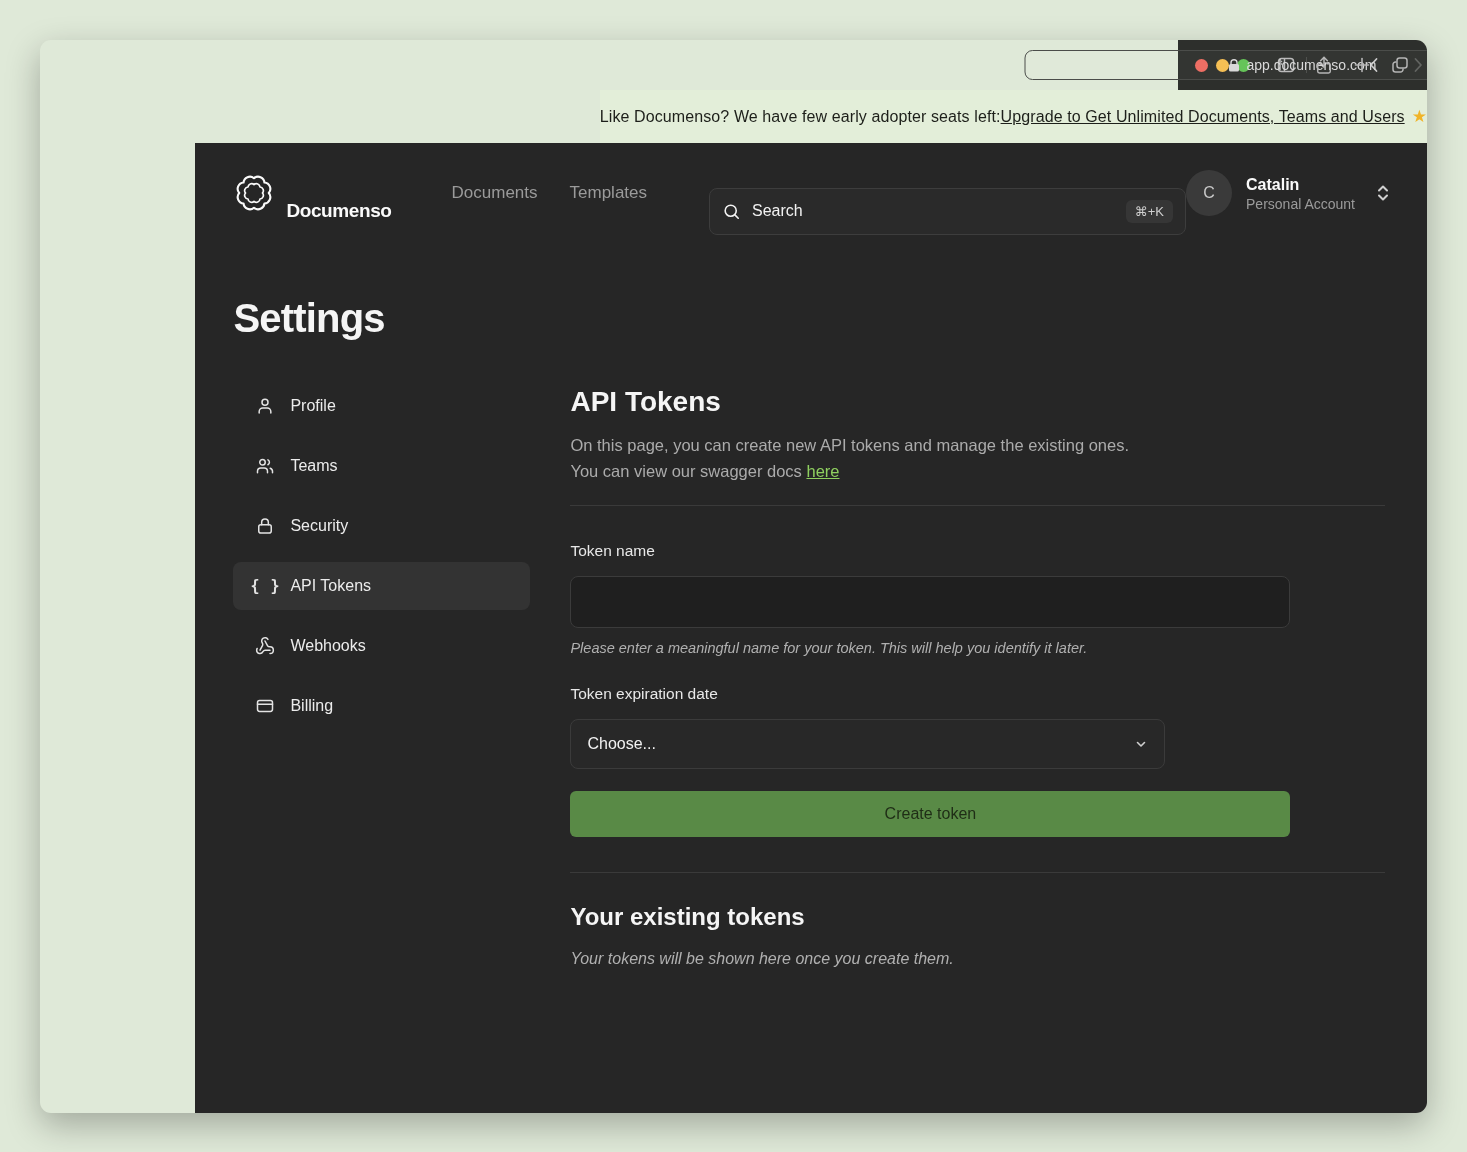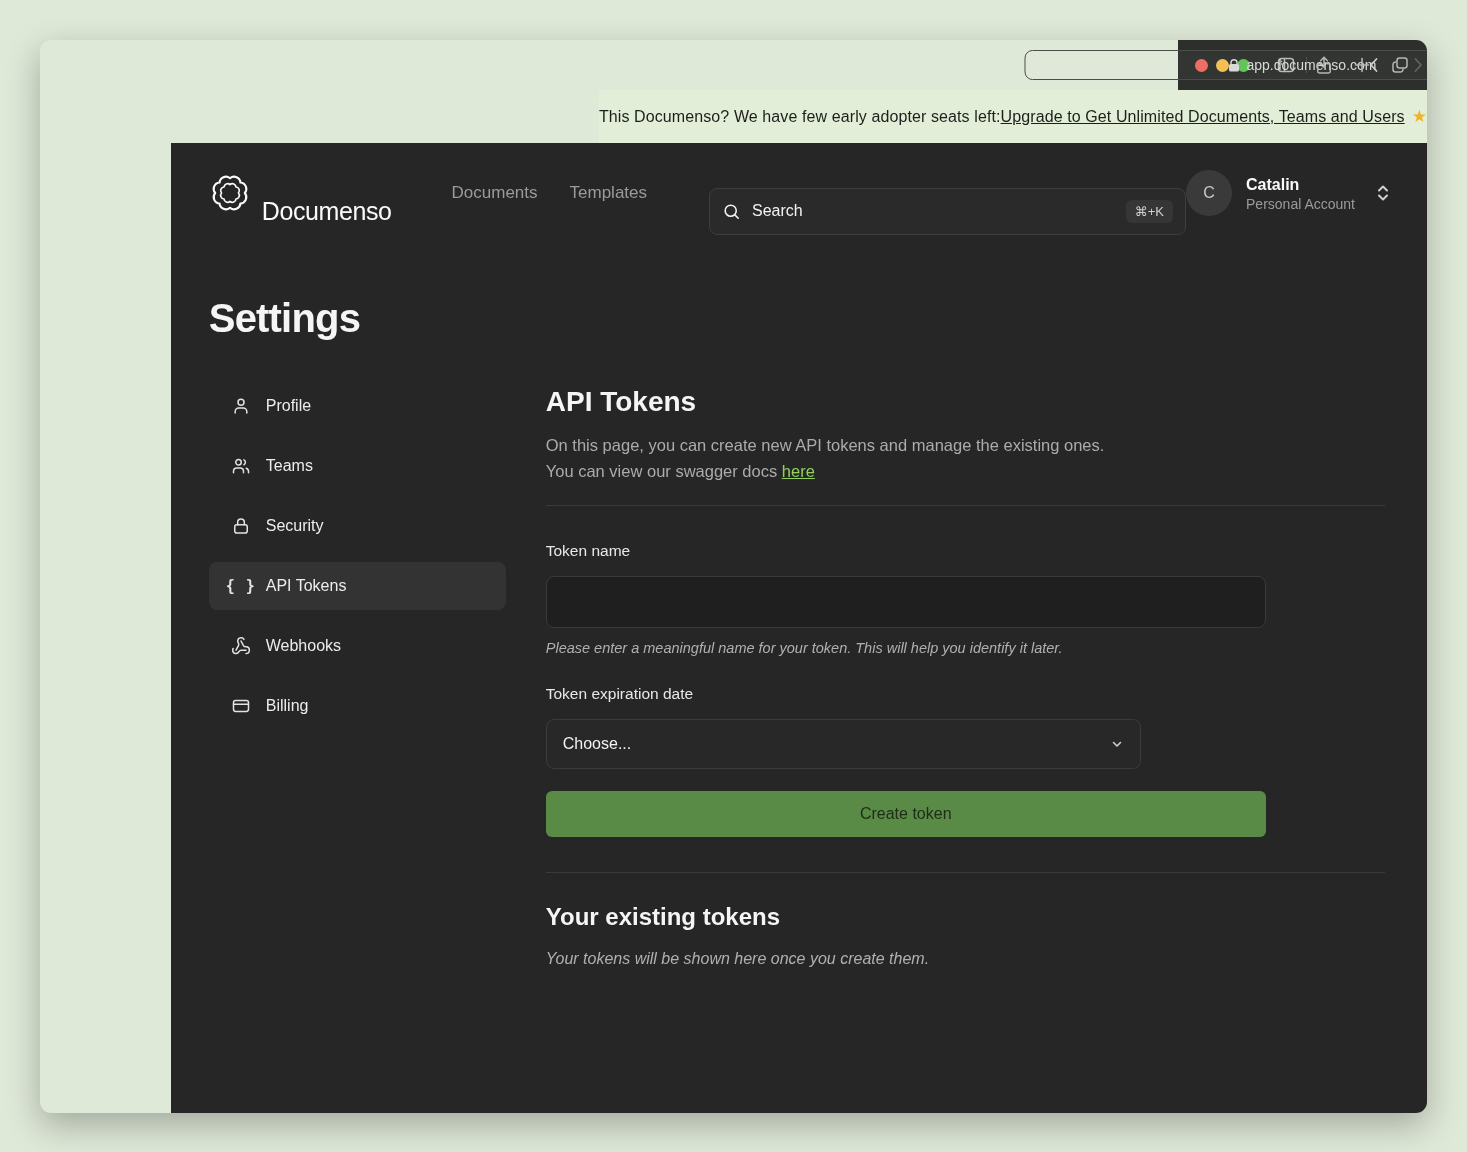--- a/index.html
+++ b/index.html
@@ -49,21 +49,21 @@
     font-size:16px; letter-spacing:.1px;
   }
   .banner a { color:inherit; text-decoration:underline; font-weight:500; }
   .banner .star { color:#f0b428; margin-left:7px; font-size:17px; }
 
   
   .app { flex:1; background:#262626; color:#ececec; overflow:hidden; }
 
   .app-header { height:100px; display:flex; align-items:center; padding:0 20px 0 40px; }
   .brand { display:flex; align-items:center; gap:13px; color:#fafafa; }
-  .brand-name { font-size:25px; font-weight:400; letter-spacing:-.4px;margin-top:36px; }
+  .brand-name { font-size:19px; font-weight:700; letter-spacing:-.4px;margin-top:36px; }
   .top-nav { display:flex; gap:32px; margin-left:60px; }
   .top-nav a { color:#9a9a9a; font-size:17px; text-decoration:none; }
   .searchbox {
     margin-left:62px; width:477px; height:47px;
     border:1px solid #3d3d3d; border-radius:8px; background:rgba(255,255,255,0.02);
     display:flex; align-items:center; padding:0 12px; gap:11px; color:#f2f2f2; font-size:16px;
     cursor:text;
     margin-top:36px;
   }
   .kbd {
@@ -204,21 +204,21 @@
       <span>
         <svg width="20" height="20" viewBox="0 0 20 20" fill="none" stroke="currentColor" stroke-width="1.5" stroke-linejoin="round">
           <rect x="7" y="3" width="10" height="10" rx="2.5"></rect>
           <path d="M13 13.5v1A2.5 2.5 0 0 1 10.5 17H5.5A2.5 2.5 0 0 1 3 14.5v-5A2.5 2.5 0 0 1 5.5 7h1"></path>
         </svg>
       </span>
     </div>
   </div>
 
   <div class="banner">
-    <span>This Documenso? We have few early adopter seats left: </span>
+    <span>Like Documenso? We have few early adopter seats left: </span>
     <a href="#">Upgrade to Get Unlimited Documents, Teams and Users</a>
     <span class="star">★</span>
   </div>
 
   <div class="app">
 
     <div class="app-header">
       <div class="brand">
         <span>
           <svg width="38" height="38" viewBox="0 0 36 36" fill="none" stroke="#fafafa" stroke-linejoin="round">

